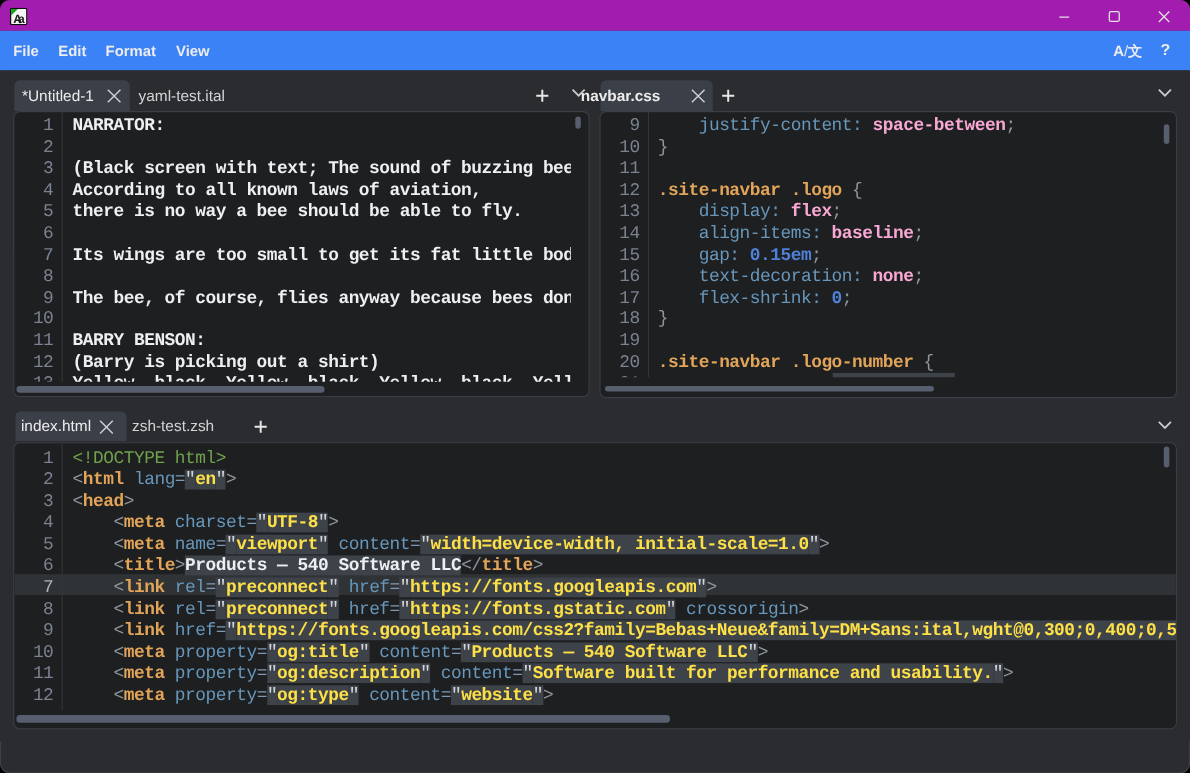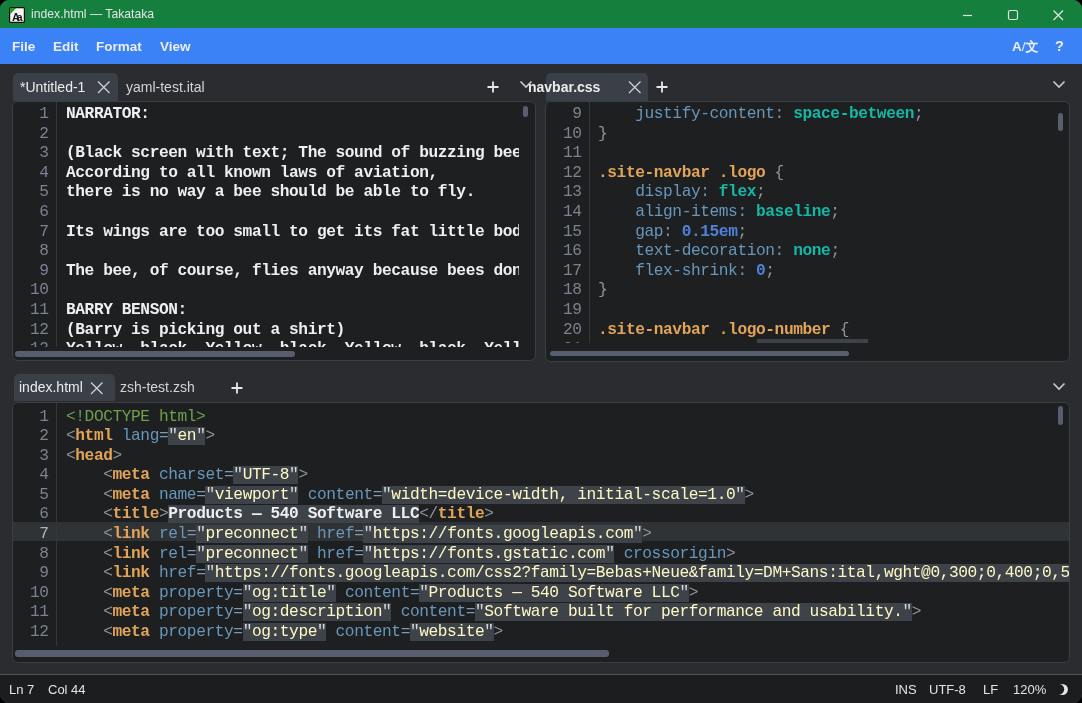--- a/index.html
+++ b/index.html
@@ -3,21 +3,21 @@
 <meta charset="utf-8">
 <style>
 * { margin:0; padding:0; box-sizing:border-box; }
 html,body { width:1082px; height:703px; background:#000; overflow:hidden; }
 #win {
   position:absolute; left:0; top:0; width:1082px; height:703px;
   border-radius:9px; overflow:hidden; background:#2a2c30; outline:1px solid #3d4044; outline-offset:-1px;
   font-family:"Liberation Sans", sans-serif;
 }
 
-#titlebar { position:absolute; left:0; top:0; width:100%; height:28px; background:#15803d; }
+#titlebar { position:absolute; left:0; top:0; width:100%; height:28px; background:#a21caf; }
 #appicon { position:absolute; }
 #title { position:absolute; left:31px; top:0; height:28px; line-height:29px; font-size:12.2px; color:#e4e4e4; }
 
 #menubar { position:absolute; left:0; top:28px; width:100%; height:36px; background:#3b82f6; }
 .menuitem { position:absolute; top:0; height:36px; line-height:37px; font-size:13.5px; color:#eceded; font-weight:600; }
 
 #main { position:absolute; left:0; top:64px; width:100%; height:610px; background:#2a2c30; }
 
 .editorbox { position:absolute; background:#1d1f21; border:1px solid #3a3e46; border-radius:6px; }
 .tab { position:absolute; background:#3b3f47; border-radius:5px 5px 0 0; }
@@ -26,44 +26,43 @@
 .gutter-sep { position:absolute; top:0; bottom:0; width:1px; background:#33363a; }
 pre { font-family:"Liberation Mono", monospace; font-size:16.2px; line-height:19.6px; letter-spacing:-0.42px; }
 .codepre { position:absolute; color:#edeff2; font-weight:bold; white-space:pre; }
 .gutpre { position:absolute; color:#7b8290; font-weight:normal; text-align:right; white-space:pre; }
 
 .t { color:#e2a458; } 
 .a { color:#6897bb; font-weight:normal; } 
 .p { color:#8e959c; font-weight:normal; } 
 .e { color:#7e99b3; font-weight:normal; } 
 .q { color:#d3d6da; font-weight:normal; background:#3e434a; } 
-.s { color:#fef9c3; font-weight:normal; background:#3e434a; } 
+.s { color:#fde047; font-weight:bold; background:#3e434a; } 
 .txt { color:#edeff2; font-weight:bold; background:#3e434a; } 
 .g { color:#6fa04c; font-weight:normal; } 
 .n { color:#5081d9; } 
-.v { color:#14b8a6; } 
+.v { color:#f9a8d4; } 
 .curline { position:absolute; background:#2f3336; }
 
 .hthumb { position:absolute; height:6px; border-radius:3px; background:#575f6e; }
 .vthumb { position:absolute; width:5px; border-radius:2.5px; background:#575f6e; }
 
 #statusbar { position:absolute; left:0; top:674px; width:100%; height:29px; background:#1c1d1f; border-top:1px solid #515459; font-size:13px; color:#e3e4e5; }
 .sbitem { position:absolute; top:0; height:28px; line-height:29px; }
 </style>
 </head>
 <body>
 <div id="win">
 
   <div id="titlebar">
     <svg id="appicon" style="left:9px; top:7px; width:16px; height:16px;" viewBox="0 0 16 16">
       <rect x="0.6" y="0.6" width="14.8" height="14.8" rx="1" fill="#f4f4f4" stroke="#0e0e0e" stroke-width="1.2"></rect>
       <polygon points="1.1,1.1 7.2,1.1 1.1,7.2" fill="#16a016"></polygon>
       <text x="8.3" y="14.2" font-family="Liberation Sans" font-size="11" font-weight="bold" fill="#1b1b1b" text-anchor="middle" textLength="10.5">Aa</text>
     </svg>
-    <div id="title">index.html — Takataka</div>
     <svg style="position:absolute; left:958px; top:0" width="110" height="28" viewBox="0 0 110 28">
       <line x1="5" y1="15.5" x2="14" y2="15.5" stroke="#e2e2e2" stroke-width="1.2"></line>
       <rect x="50.5" y="10.5" width="9" height="9" rx="1.5" fill="none" stroke="#e2e2e2" stroke-width="1.2"></rect>
       <line x1="95.5" y1="10.5" x2="105" y2="20" stroke="#e2e2e2" stroke-width="1.2"></line>
       <line x1="105" y1="10.5" x2="95.5" y2="20" stroke="#e2e2e2" stroke-width="1.2"></line>
     </svg>
   </div>
 
   <div id="menubar">
     <div class="menuitem" style="left:12px">File</div>
@@ -211,25 +210,13 @@
     </div>
   </div>
 
   <div class="vthumb" style="left:523px; top:106px; width:4.5px; height:11px;"></div>
   <div class="hthumb" style="left:15px; top:350.5px; width:280px; height:6.5px;"></div>
   <div class="vthumb" style="left:1058px; top:113px; height:18px;"></div>
   <div class="hthumb" style="left:550px; top:351px; width:299px; height:5px;"></div>
   <div class="vthumb" style="left:1058px; top:405.5px; height:19px;"></div>
   <div class="hthumb" style="left:15px; top:650px; width:594px; height:6.5px;"></div>
 
-  <div id="statusbar">
-    <div class="sbitem" style="left:9px">Ln 7</div>
-    <div class="sbitem" style="left:48px">Col 44</div>
-    <div class="sbitem" style="left:895px">INS</div>
-    <div class="sbitem" style="left:929px">UTF-8</div>
-    <div class="sbitem" style="left:983px">LF</div>
-    <div class="sbitem" style="left:1013px">120%</div>
-    <svg style="position:absolute; left:1056px; top:8px" width="13" height="13" viewBox="0 0 13 13">
-      <circle cx="6.3" cy="6.5" r="5.6" fill="#e6e6e6"></circle>
-      <circle cx="3.0" cy="6.2" r="5.2" fill="#1c1d1f"></circle>
-    </svg>
-  </div>
 </div>
 
 </body></html>

